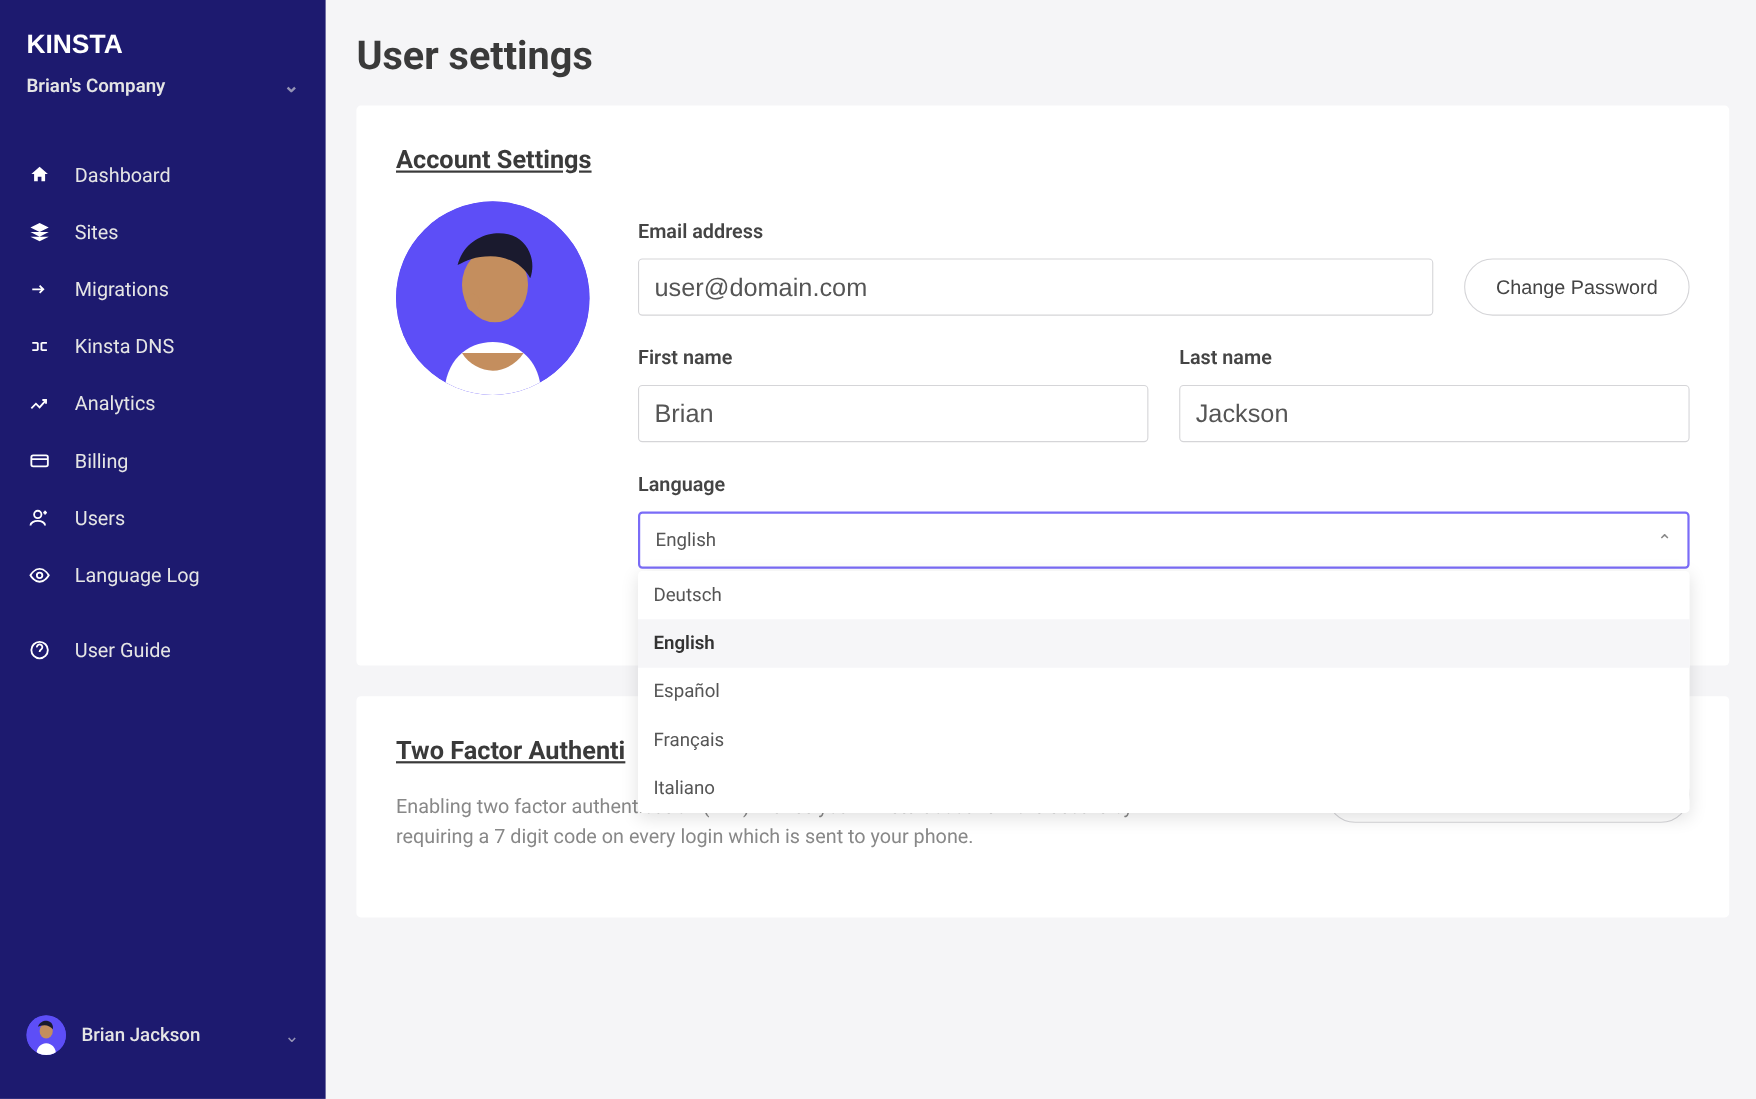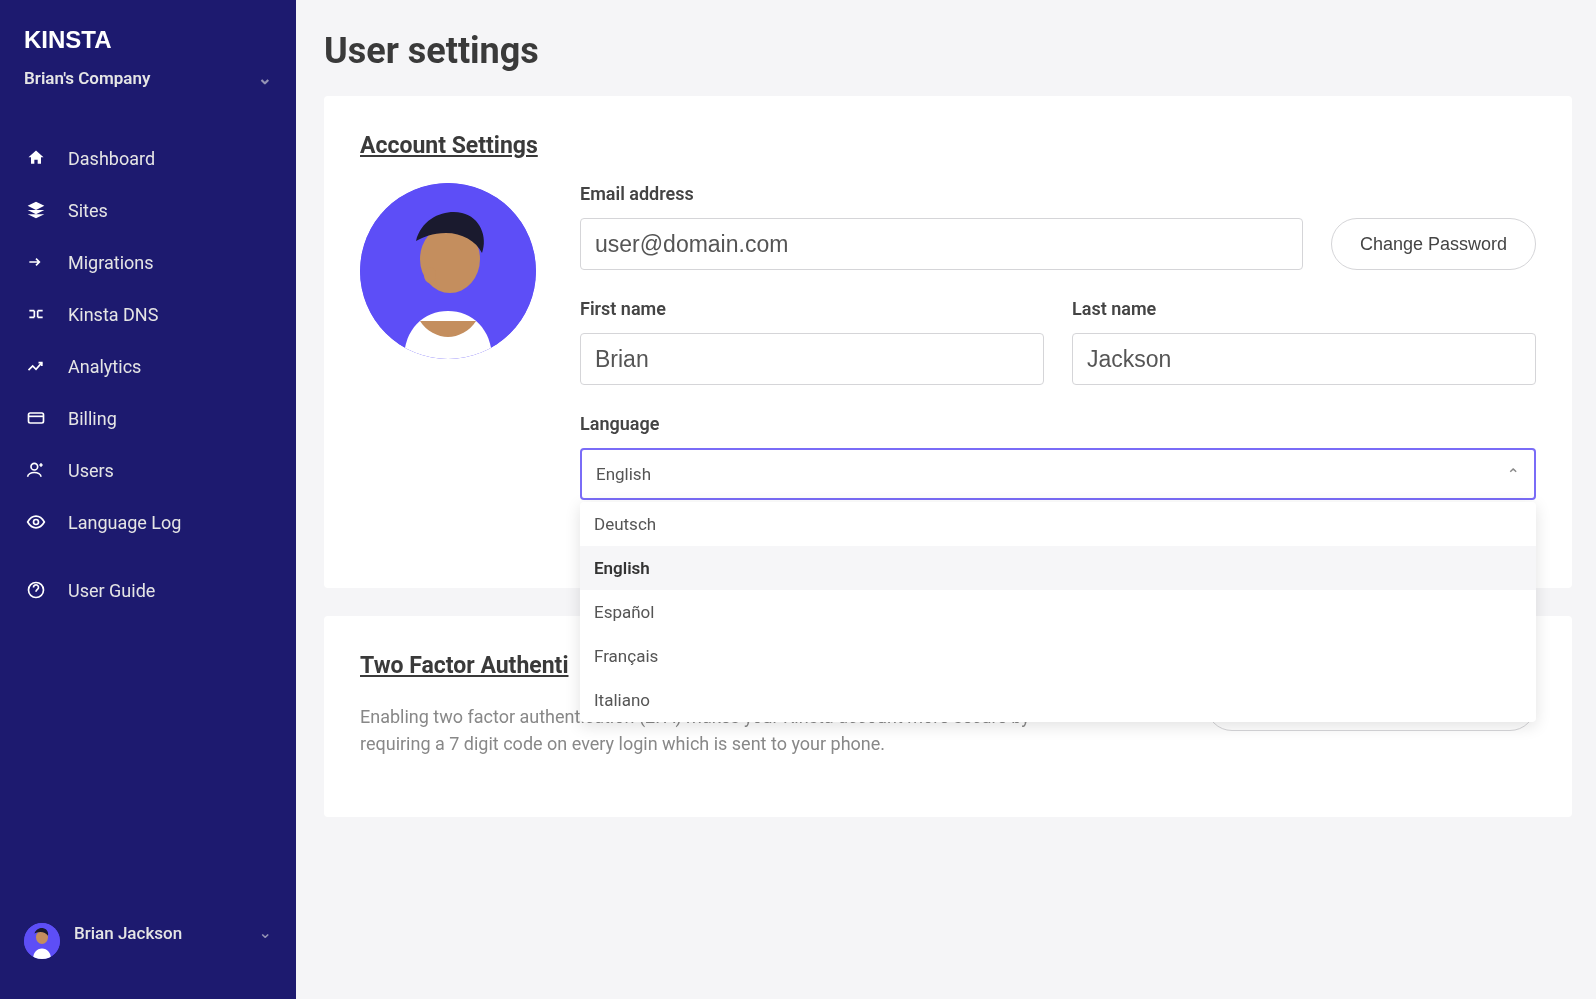--- a/index.html
+++ b/index.html
@@ -10,36 +10,36 @@
 .sidebar { width:296px; background:#1d1a6f; color:#e5e5e5; display:flex; flex-direction:column; padding:24px 0; }
 .logo { padding:0 24px 4px 24px; }
 .logo svg { width:110px; height:32px; }
 .company-select { display:flex; align-items:center; justify-content:space-between; padding:4px 24px 28px 24px; font-weight:600; font-size:17px; cursor:pointer; }
 .company-select .chev { opacity:.6; }
 .nav { padding-top:16px; }
 .nav-item { display:flex; align-items:center; padding:14px 24px; font-size:18px; cursor:pointer; }
 .nav-item .icon { width:24px; height:24px; margin-right:20px; display:flex; align-items:center; justify-content:center; }
 .nav-item svg { width:20px; height:20px; fill:#fff; }
 .nav .spacer { height:16px; }
-.user-footer { margin-top:auto; display:flex; align-items:flex-start; padding:16px 24px; cursor:pointer; }
+.user-footer { margin-top:auto; display:flex; align-items:center; padding:16px 24px; cursor:pointer; }
 .user-footer .avatar { width:36px; height:36px; border-radius:50%; background:#5d4ef7; margin-right:14px; display:flex; align-items:center; justify-content:center; overflow:hidden; }
 .user-footer .name { font-size:17px; font-weight:500; flex:1; }
 .user-footer .chev { opacity:.6; }
 
 
 .main { flex:1; padding:30px 24px 0 28px; }
 .page-title { font-size:36px; font-weight:700; color:#3a3a3a; margin-bottom:24px; }
 .card { background:#fff; border-radius:4px; padding:36px 36px 60px 36px; margin-bottom:28px; }
 .card h2 { font-size:23px; font-weight:700; color:#3a3a3a; margin-bottom:24px;text-decoration:underline; }
 .card .desc { font-size:18px; color:#888; line-height:1.5; max-width:680px; }
 
 .account-row { display:flex; gap:44px; }
 .avatar-lg { width:176px; height:176px; border-radius:50%; background:#5d4ef7; flex-shrink:0; display:flex; align-items:center; justify-content:center; overflow:hidden; }
 .fields { flex:1; }
-.field-row { display:flex; gap:28px; margin-bottom:28px; align-items:flex-end; }
+.field-row { display:flex; gap:28px; margin-bottom:28px; align-items:flex-end;margin-top:17px; }
 .field { flex:1; display:flex; flex-direction:column; }
 .field.grow { flex:1; }
 .field label { font-size:18px; font-weight:600; color:#444; margin-bottom:14px; }
 .field input { height:52px; border:1px solid #d5d5d8; border-radius:4px; padding:0 14px; font-size:23px; color:#555; outline:none; }
 .btn-outline { height:52px; border:1px solid #d5d5d8; border-radius:26px; background:#fff; padding:0 28px; font-size:18px; color:#444; cursor:pointer; white-space:nowrap; }
 
 
 .select-wrap { position:relative; }
 .select-control { height:52px; border:2px solid #7a6cf7; border-radius:4px; padding:0 14px; display:flex; align-items:center; justify-content:space-between; cursor:pointer; }
 .select-control .val { font-size:17px; color:#555; }

